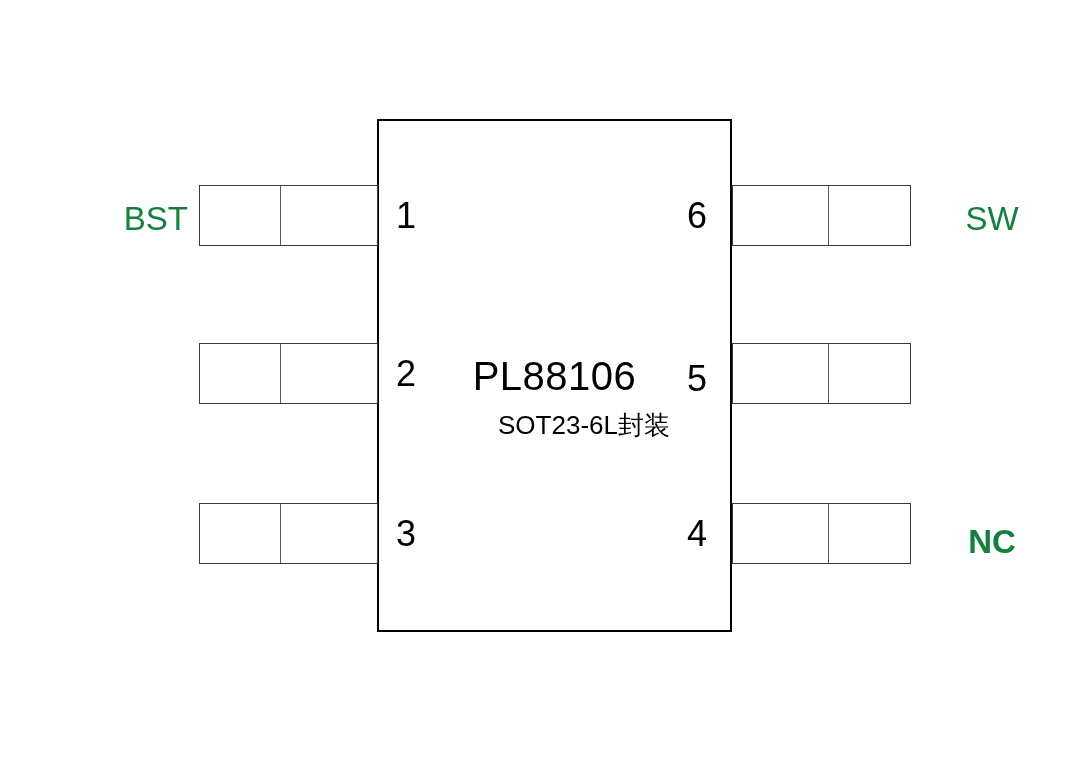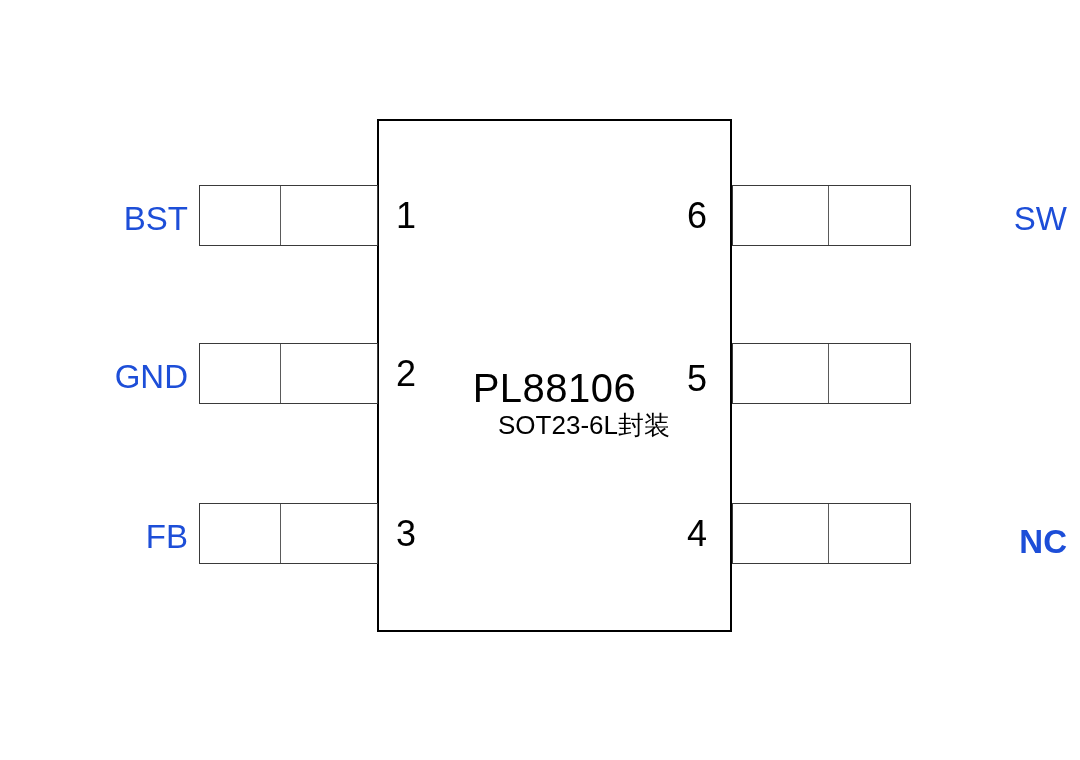--- a/index.html
+++ b/index.html
@@ -28,21 +28,20 @@
   .chip-title {
     position: absolute;
     left: 377px;
     top: 356px;
     width: 355px;
     text-align: center;
     font-size: 40px;
     line-height: 40px;
     letter-spacing: 0.5px;
     color: #000000;
-    margin-top: 12px;
   }
 
   .chip-subtitle {
     position: absolute;
     left: 377px;
     top: 410px;
     width: 414px;
     text-align: center;
     font-size: 26px;
     line-height: 30px;
@@ -86,49 +85,47 @@
   .pin-number.left  { left: 384px; }
   .pin-number.right { left: 675px; }
   .pin-number.nudge { margin-top: 5px; }
 
   
   .pin-label {
     position: absolute;
     height: 61px;
     line-height: 61px;
     font-size: 33px;
-    color: #1d4ed8;
+    color: #15803d;
   }
   .pin-label.left  { left: 58px; width: 130px; text-align: right; margin-top: 3px; }
-  .pin-label.right { left: 917px; width: 150px; text-align: right; margin-top: 3px; }
+  .pin-label.right { left: 917px; width: 150px; text-align: center; margin-top: 3px; }
   .pin-label.nudge { margin-top: 8px; font-weight: bold; }
 </style>
 </head>
 <body>
 
 <div class="canvas">
 
   <div class="chip-body"></div>
 
   <div class="chip-title">PL88106</div>
   <div class="chip-subtitle">SOT23-6L封装</div>
 
   <div class="pin-label left row1">BST</div>
   <div class="pin-box left row1">
     <div class="divider"></div>
   </div>
   <div class="pin-number left row1">1</div>
 
-  <div class="pin-label left row2">GND</div>
   <div class="pin-box left row2">
     <div class="divider"></div>
   </div>
   <div class="pin-number left row2">2</div>
 
-  <div class="pin-label left row3">FB</div>
   <div class="pin-box left row3">
     <div class="divider"></div>
   </div>
   <div class="pin-number left row3">3</div>
 
   <div class="pin-number right row1">6</div>
   <div class="pin-box right row1">
     <div class="divider"></div>
   </div>
   <div class="pin-label right row1">SW</div>

